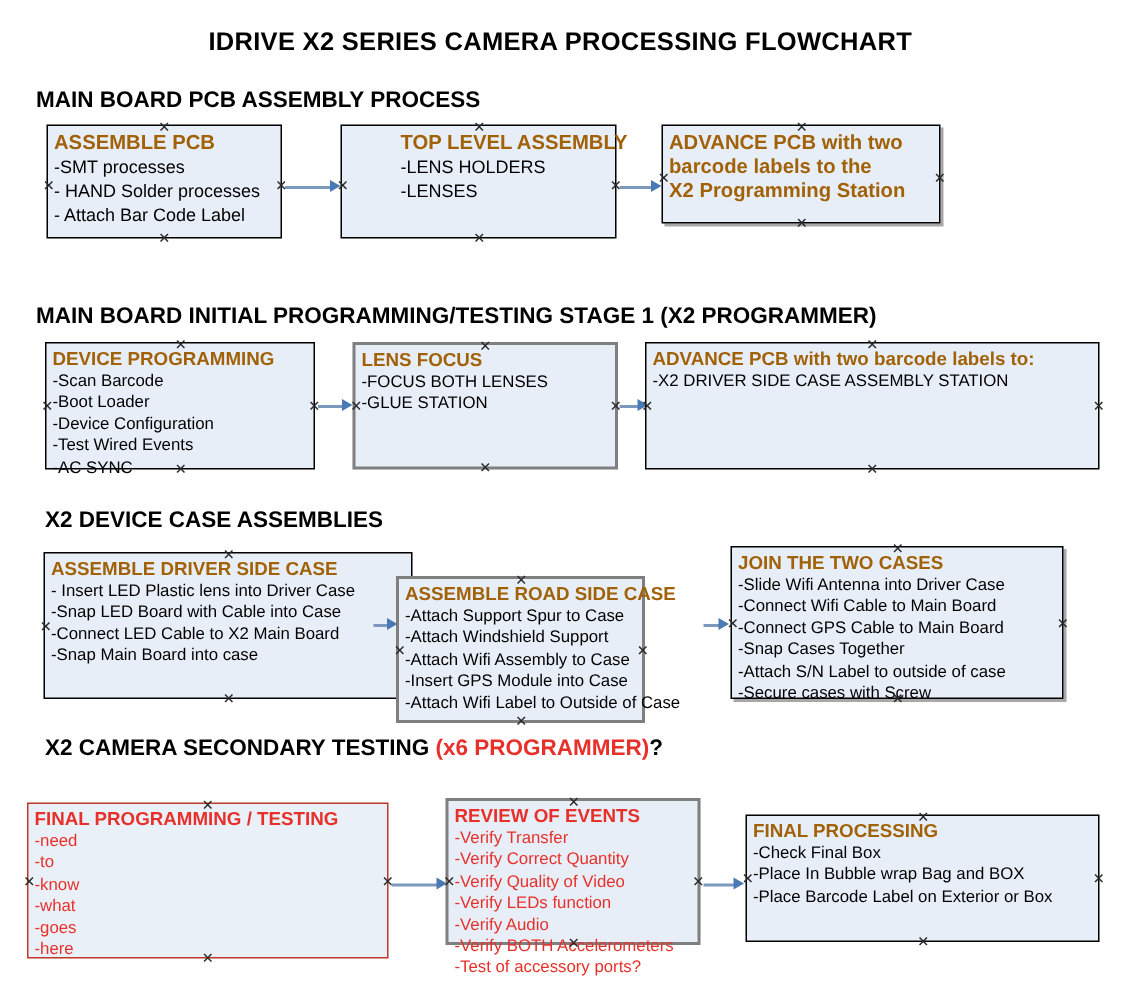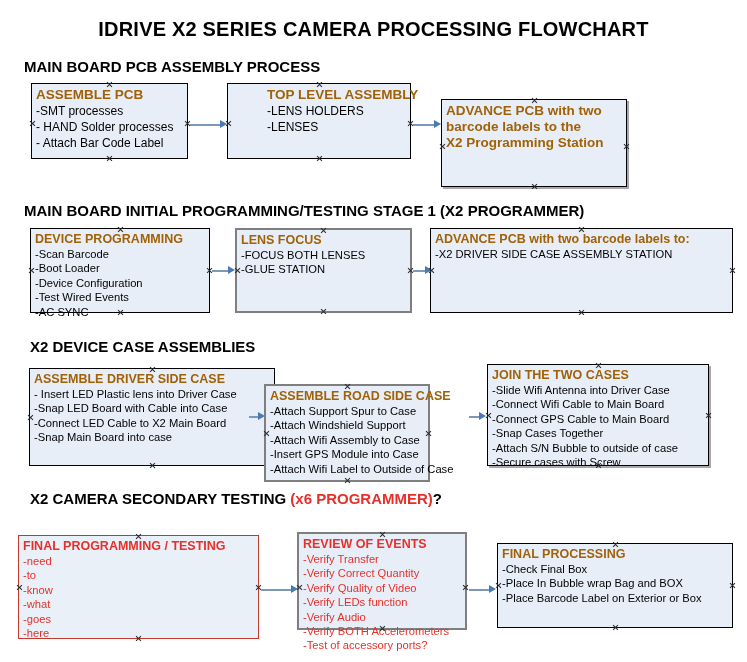--- a/index.html
+++ b/index.html
@@ -20,21 +20,21 @@
     left: 0; top: 0;
     width: 747px;
     height: 662px;
   }
   .title {
     position: absolute;
     left: 0;
     top: 18px;
     width: 747px;
     text-align: center;
-    font-size: 20px;
+    font-size: 17px;
     font-weight: bold;
     letter-spacing: 0.2px;
     color: #000;
   }
   .section-head {
     position: absolute;
     font-size: 15px;
     font-weight: bold;
     color: #000;
     white-space: nowrap;
@@ -162,21 +162,21 @@
     </div>
     <div class="handle" style="left:50%; top:0;"></div>
     <div class="handle" style="left:50%; top:100%;"></div>
     <div class="handle" style="left:0; top:54%;"></div>
     <div class="handle" style="left:100%; top:54%;"></div>
   </div>
 
   <div class="arrow-line" style="left:413px; top:124px; width:22px;"></div>
   <div class="arrow-head" style="left:434px; top:120px;"></div>
 
-  <div class="box shadow" style="left:441px; top:83px; width:186px; height:88px;margin-top:16px;">
+  <div class="box shadow" style="left:441px; top:83px; width:186px; height:66px;">
     <div class="box-title big">ADVANCE PCB with two</div>
     <div class="box-lines">
       <div class="box-title big">barcode labels to the</div>
       <div class="box-title big"> X2 Programming Station</div>
     </div>
     <div class="handle" style="left:50%; top:0;"></div>
     <div class="handle" style="left:50%; top:100%;"></div>
     <div class="handle" style="left:0; top:54%;"></div>
     <div class="handle" style="left:100%; top:54%;"></div>
   </div>
@@ -268,21 +268,21 @@
   <div class="arrow-line" style="left:469px; top:416px; width:12px;"></div>
   <div class="arrow-head" style="left:479px; top:412px;"></div>
 
   <div class="box shadow" style="left:487px; top:364px; width:222px; height:102px;">
     <div class="box-title">JOIN THE TWO CASES</div>
     <div class="box-lines">
       <div class="box-line">-Slide Wifi Antenna into Driver Case</div>
       <div class="box-line">-Connect Wifi Cable to Main Board</div>
       <div class="box-line">-Connect GPS Cable to Main Board</div>
       <div class="box-line">-Snap Cases Together</div>
-      <div class="box-line">-Attach S/N Bubble to outside of case</div>
+      <div class="box-line">-Attach S/N Label to outside of case</div>
       <div class="box-line">-Secure cases with Screw</div>
     </div>
     <div class="handle" style="left:50%; top:0;"></div>
     <div class="handle" style="left:50%; top:100%;"></div>
     <div class="handle" style="left:0; top:50%;"></div>
     <div class="handle" style="left:100%; top:50%;"></div>
   </div>
 
   <div class="section-head" style="left:30px; top:490px;">
     <span>X2 CAMERA SECONDARY TESTING  </span><span class="accent">(x6 PROGRAMMER)</span><span class="accent-tail">?</span>

